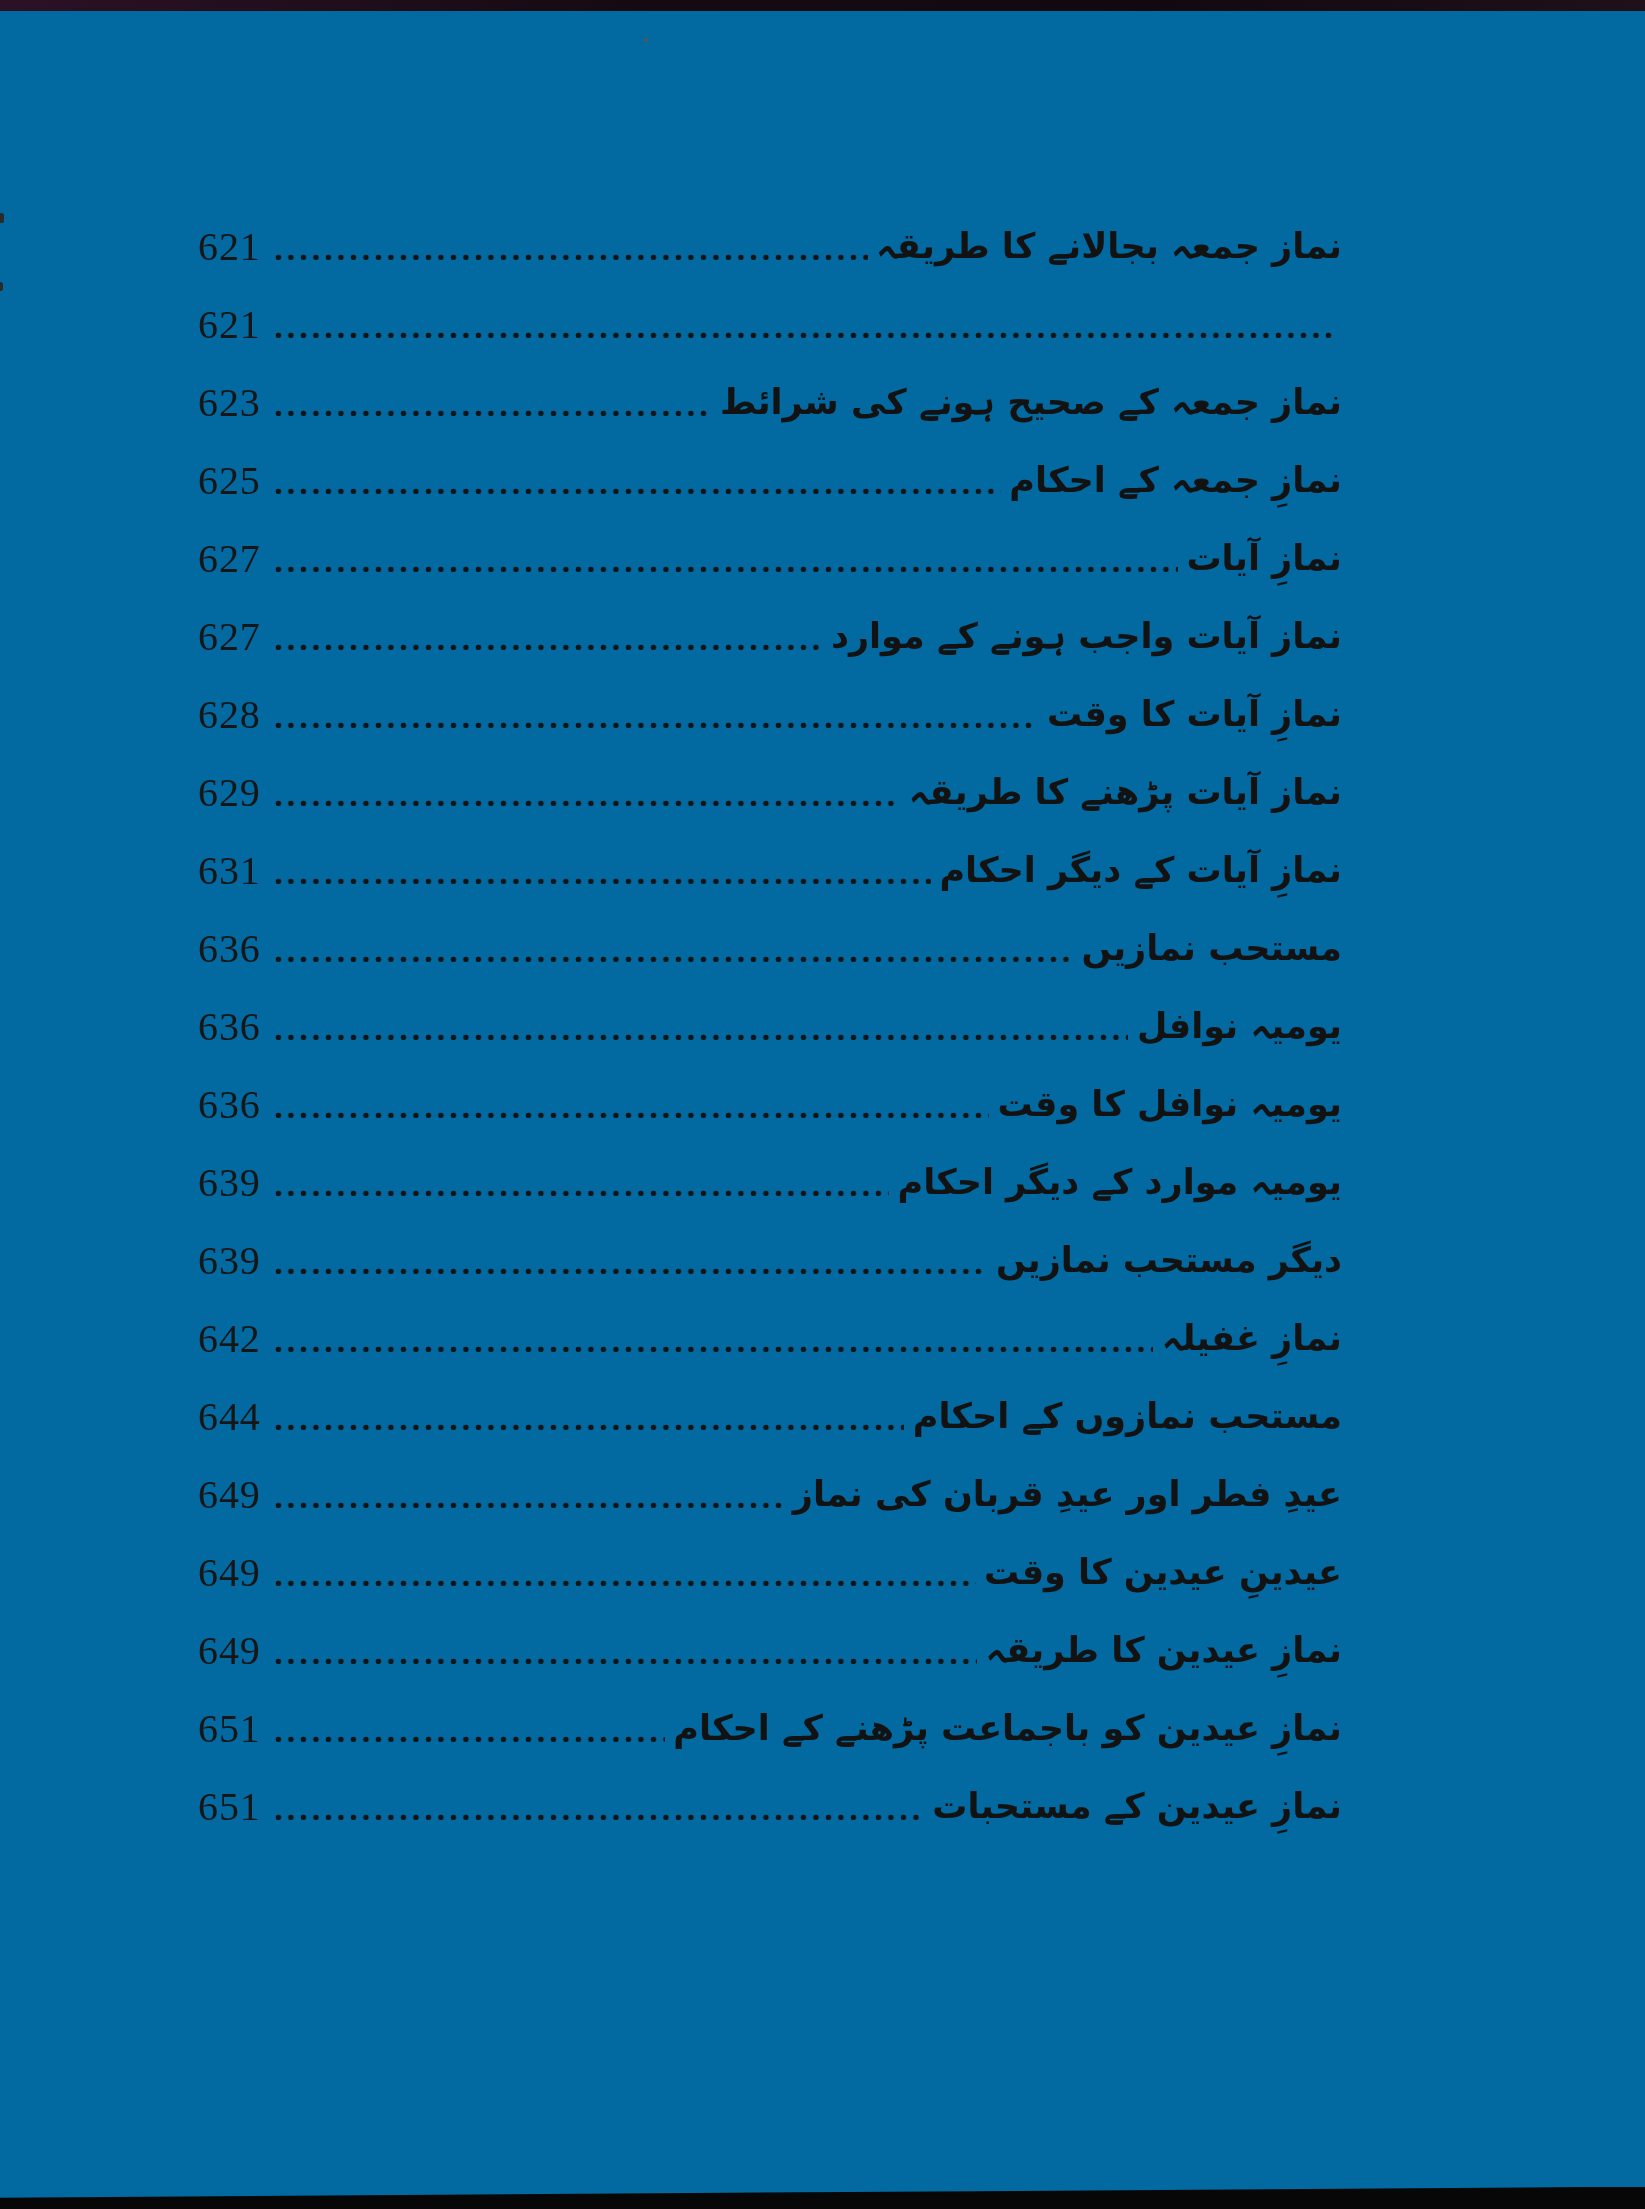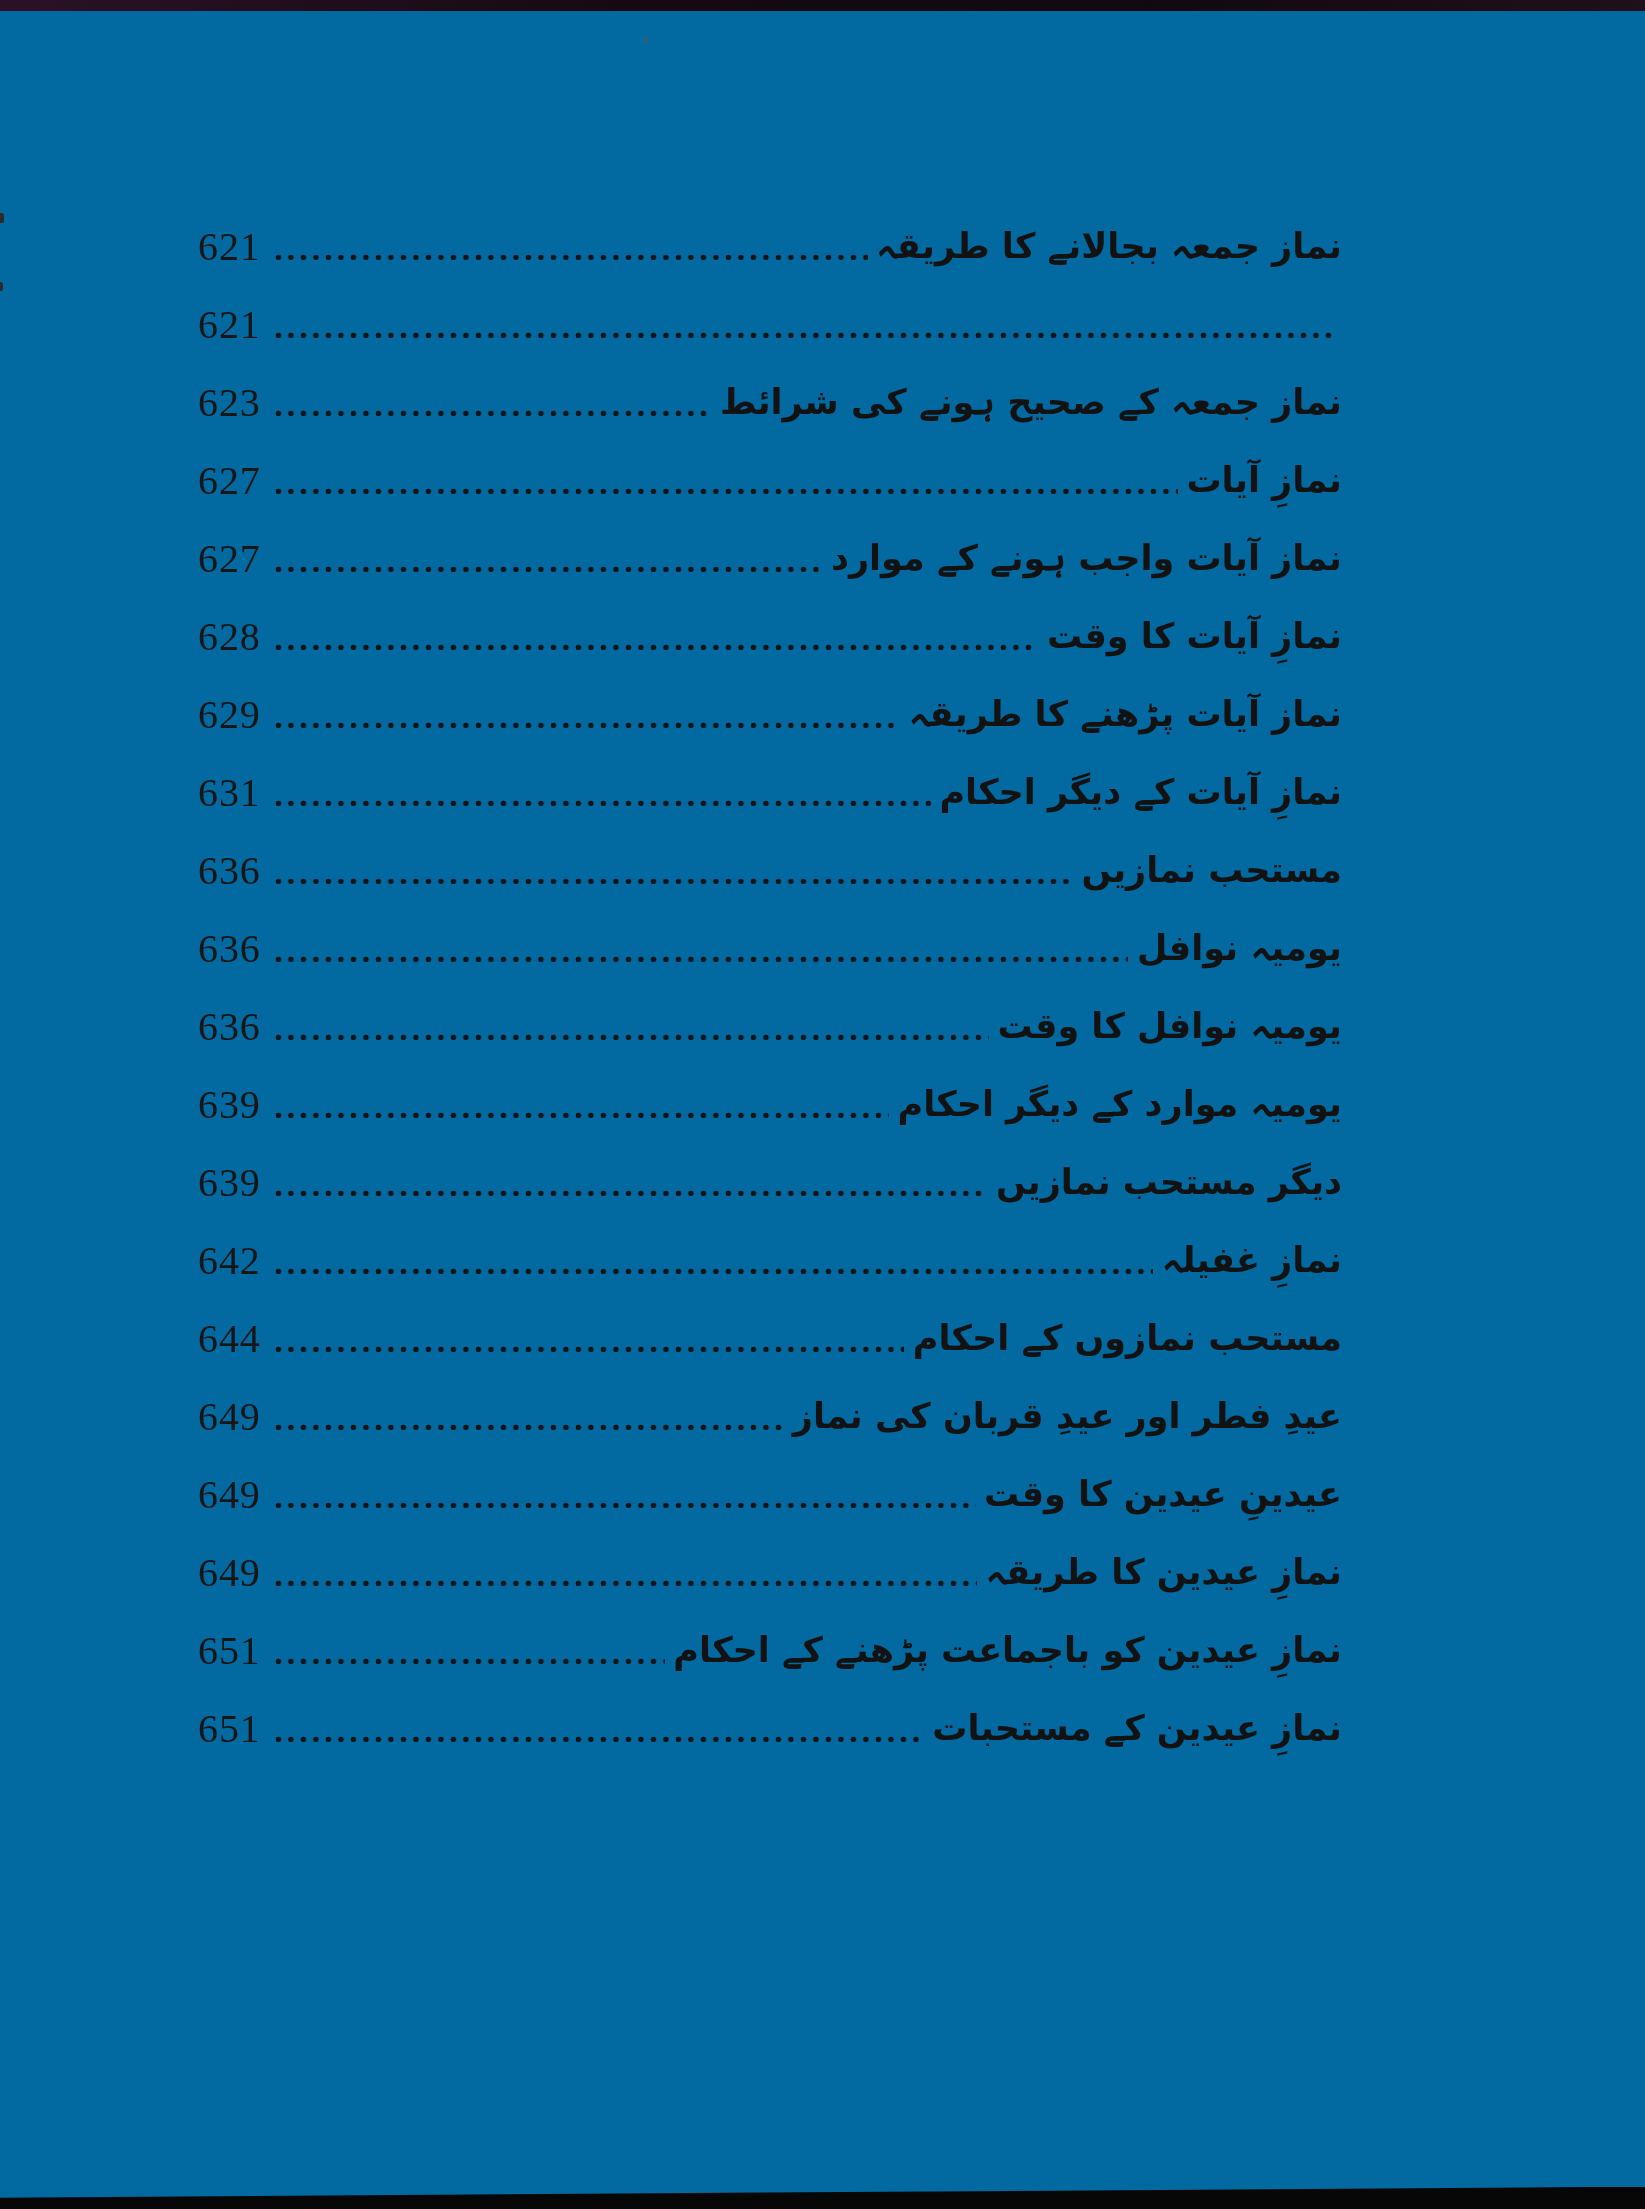--- a/index.html
+++ b/index.html
@@ -81,20 +81,25 @@
     <span class="title" dir="rtl">نماز جمعہ بجالانے کا طریقہ</span>
   </div>
       <div class="row">
     <span class="num">621</span>
     <span class="leader"></span>
   </div>
       <div class="row">
     <span class="num">623</span>
     <span class="leader"></span>
     <span class="title" dir="rtl">نماز جمعہ کے صحیح ہونے کی شرائط</span>
+  </div>
+      <div class="row">
+    <span class="num">625</span>
+    <span class="leader"></span>
+    <span class="title" dir="rtl">نمازِ جمعہ کے احکام</span>
   </div>
       <div class="row">
     <span class="num">627</span>
     <span class="leader"></span>
     <span class="title" dir="rtl">نمازِ آیات</span>
   </div>
       <div class="row">
     <span class="num">627</span>
     <span class="leader"></span>
     <span class="title" dir="rtl">نماز آیات واجب ہونے کے موارد</span>

